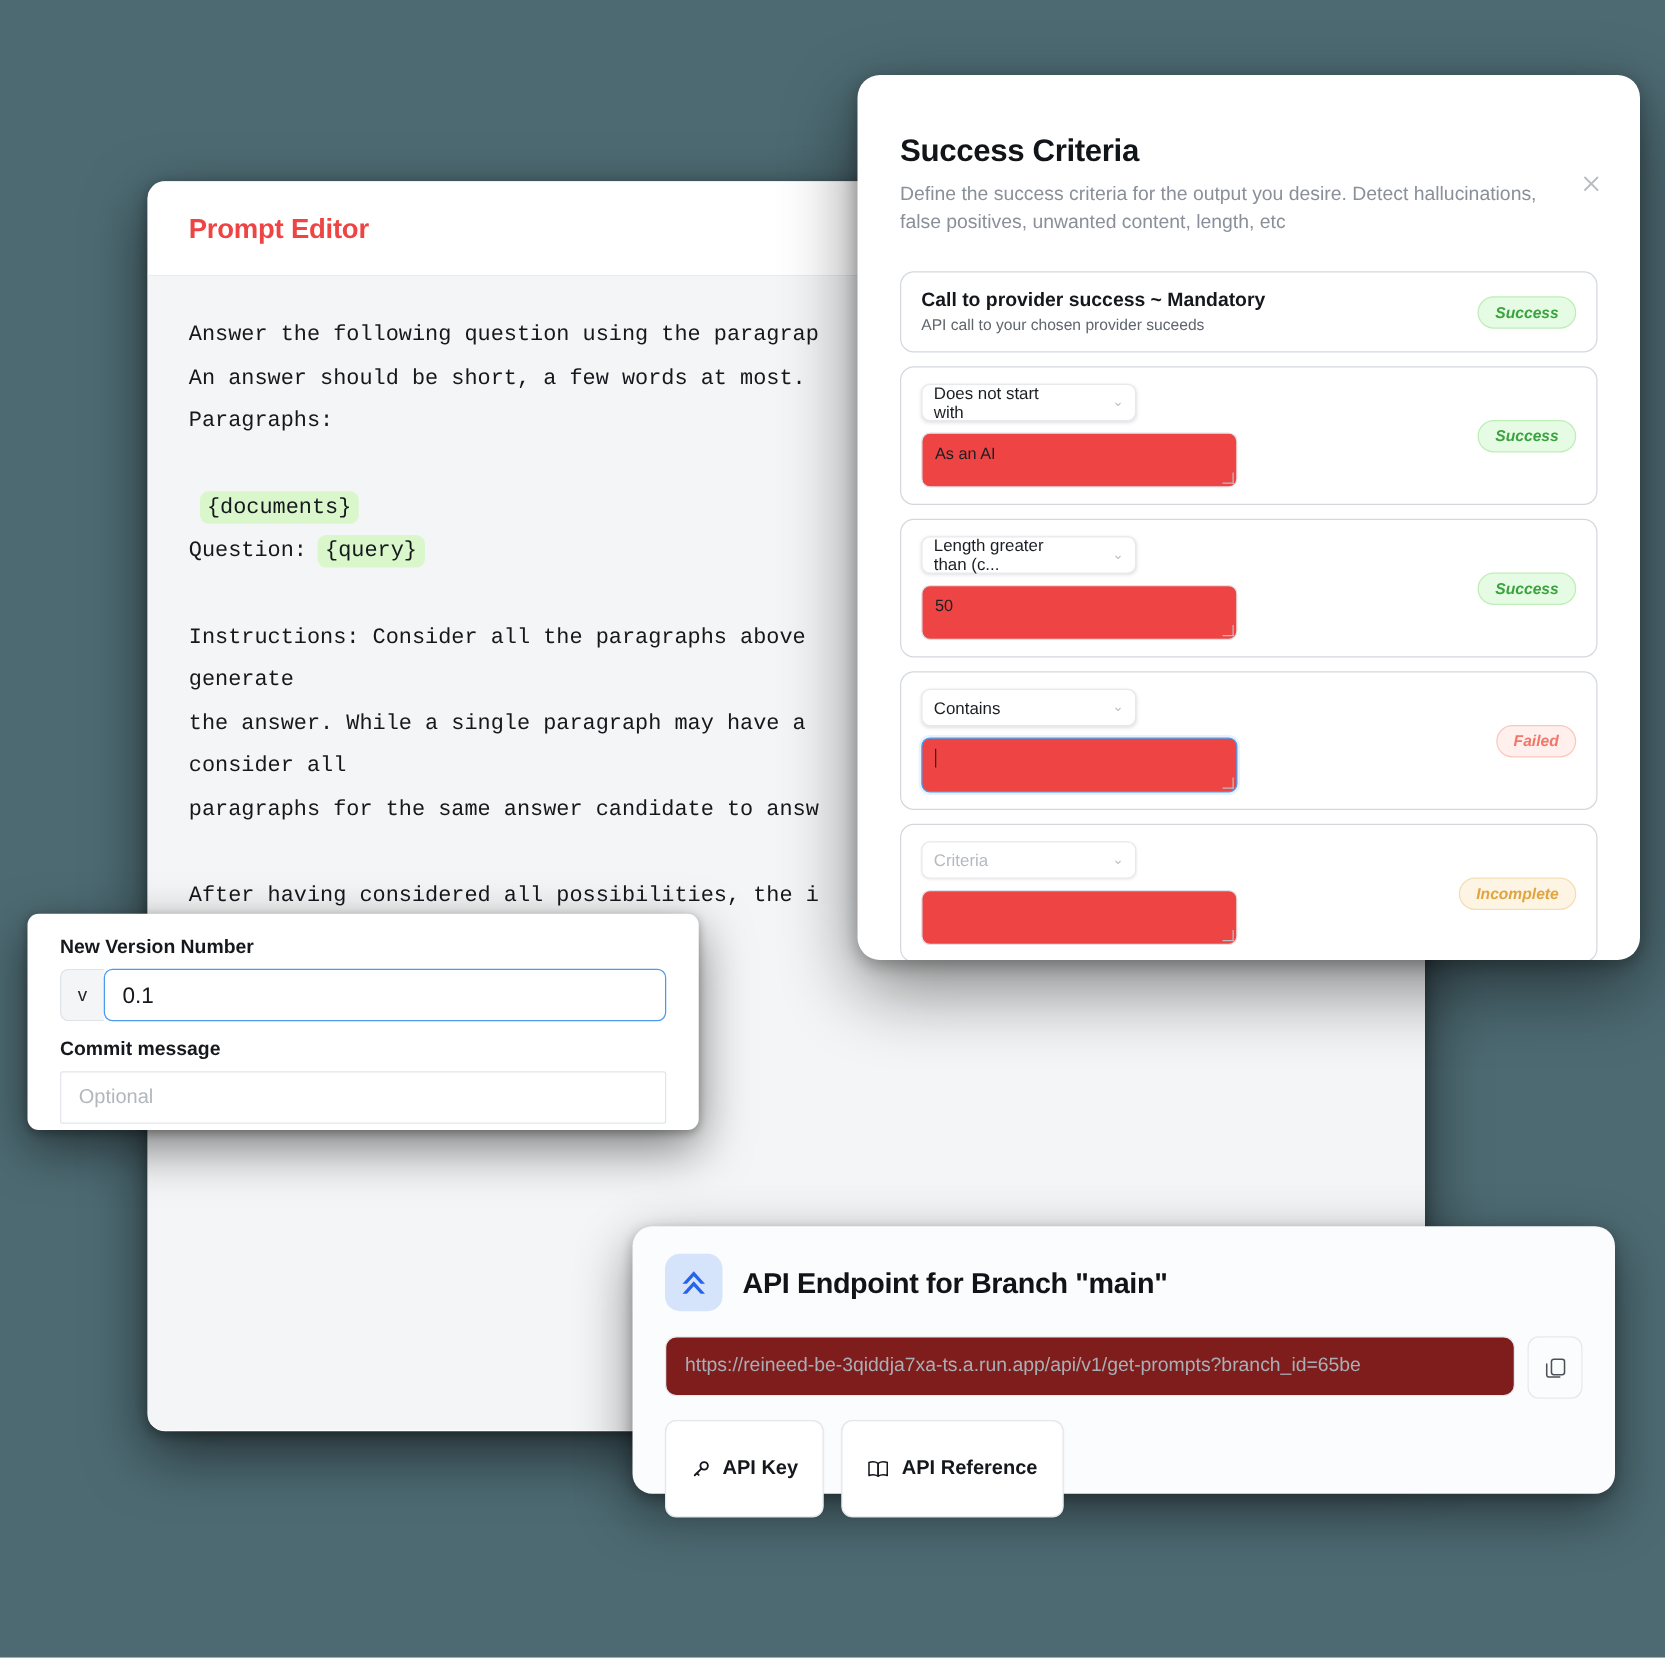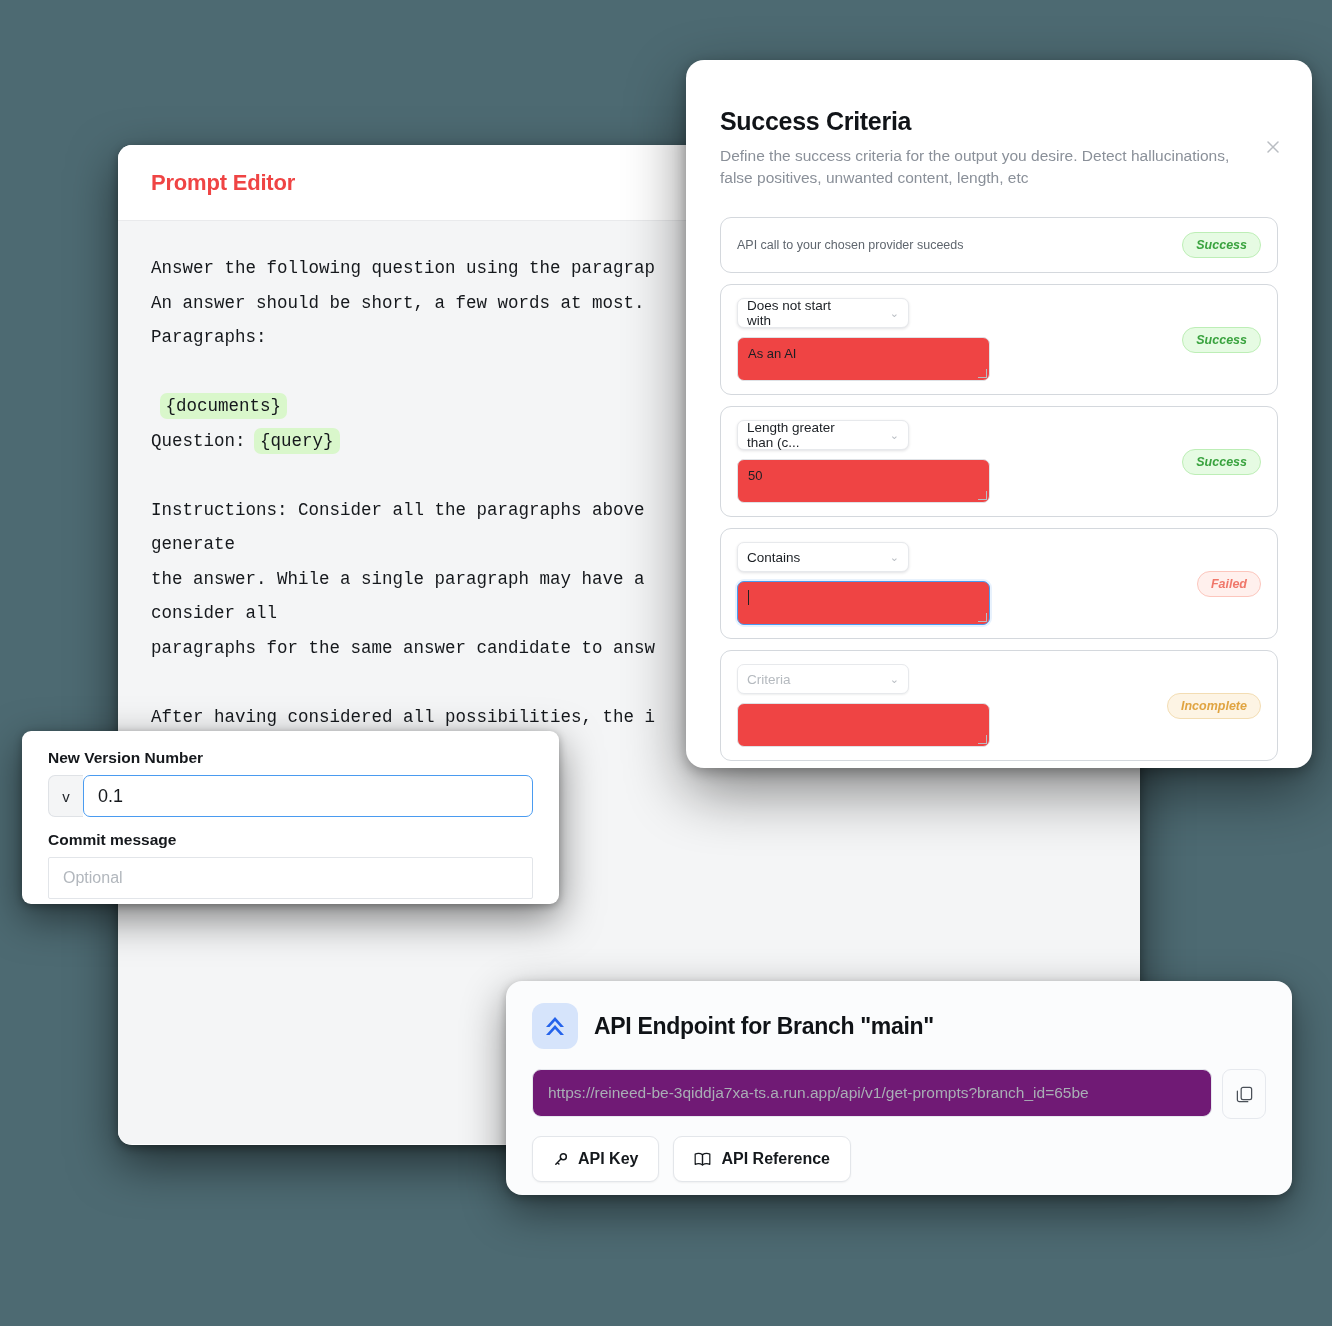--- a/index.html
+++ b/index.html
@@ -304,21 +304,21 @@
   }
   .api-url-row {
     display: flex;
     align-items: stretch;
     gap: 10px;
     margin-bottom: 17px;
   }
   .api-url-box {
     flex: 1;
     height: 48px;
-    background: #701a75;
+    background: #7f1d1d;
     border: 1px solid #e6e9ee;
     border-radius: 9px;
     display: flex;
     align-items: center;
     padding: 0 15px;
     box-sizing: border-box;
     font-size: 15.5px;
     color: #a9aeb5;
     overflow: hidden;
     white-space: nowrap;
@@ -336,21 +336,21 @@
   }
   .api-btn-row { display: flex; gap: 14px; }
   .api-btn {
     height: 44px;
     background: #ffffff;
     border: 1px solid #e3e6ea;
     border-radius: 9px;
     display: flex;
     align-items: center;
     gap: 10px;
-    padding: 0 20px;
+    padding: 16px 20px;
     font-size: 16px;
     font-weight: 600;
     color: #14181c;
     cursor: pointer;
     box-shadow: 0 1px 2px rgba(16,20,28,0.05);
   }
 </style>
 </head>
 <body>
 
@@ -381,20 +381,21 @@
       <svg width="16" height="16" viewBox="0 0 16 16" aria-hidden="true">
         <path d="M3 3 L13 13 M13 3 L3 13" stroke="#b9bdc2" stroke-width="1.5" fill="none" stroke-linecap="round"></path>
       </svg>
     </div>
     <div class="sc-inner">
       <div class="sc-heading">Success Criteria</div>
       <div class="sc-sub">Define the success criteria for the output you desire. Detect hallucinations, false positives, unwanted content, length, etc</div>
 
       <div class="crit-card mandatory">
         <div class="crit-left">
+          <div class="crit-mand-title">Call to provider success ~ Mandatory</div>
           <div class="crit-mand-desc">API call to your chosen provider suceeds</div>
         </div>
         <div class="crit-badge badge-success">Success</div>
       </div>
 
       <div id="criteria-rows">
           <div class="crit-card">
             <div class="crit-left">
               <div class="crit-select">
                 <span>Does not start with</span>

